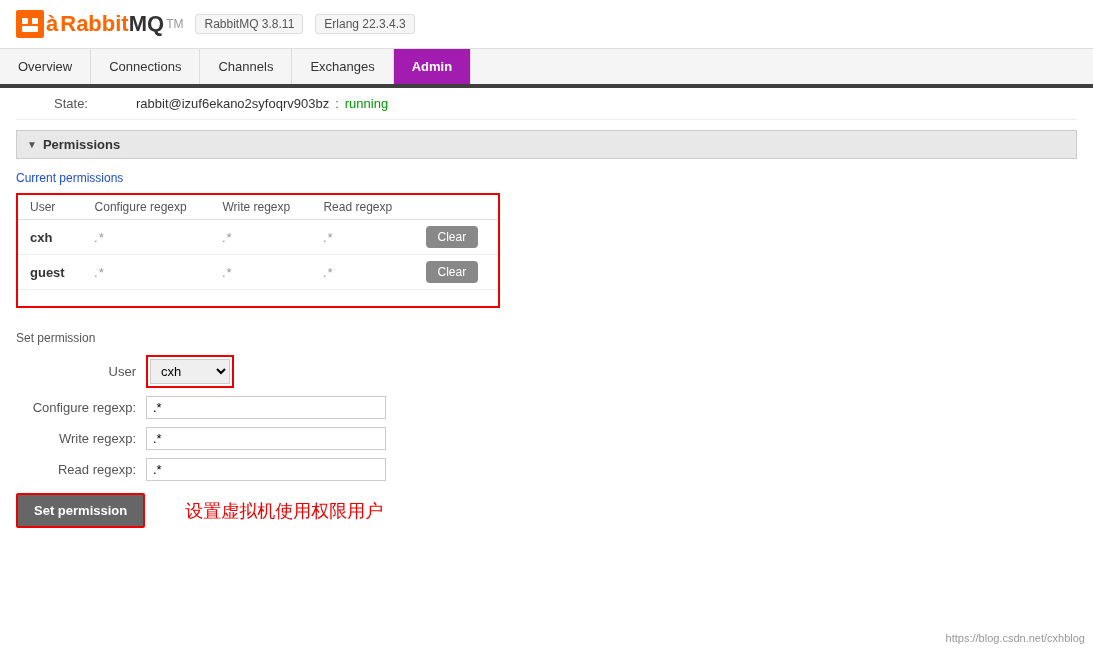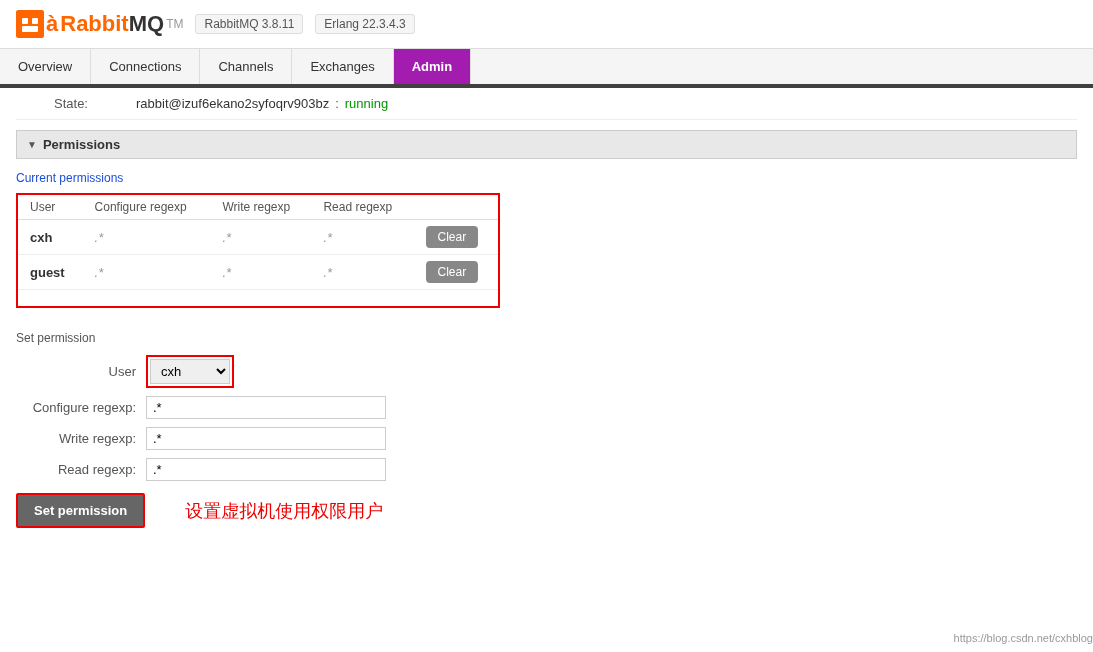--- a/index.html
+++ b/index.html
@@ -189,21 +189,21 @@
     .annotation-text {
       color: #e00;
       font-size: 18px;
       margin-left: 40px;
       align-self: center;
     }
 
     .watermark {
       position: fixed;
       bottom: 8px;
-      right: 0;
+      right: 8px;
       font-size: 11px;
       color: #999;
     }
 
     .permissions-table-container {
       border: 2px solid #e00;
       display: inline-block;
       margin-bottom: 4px;
     }
 

